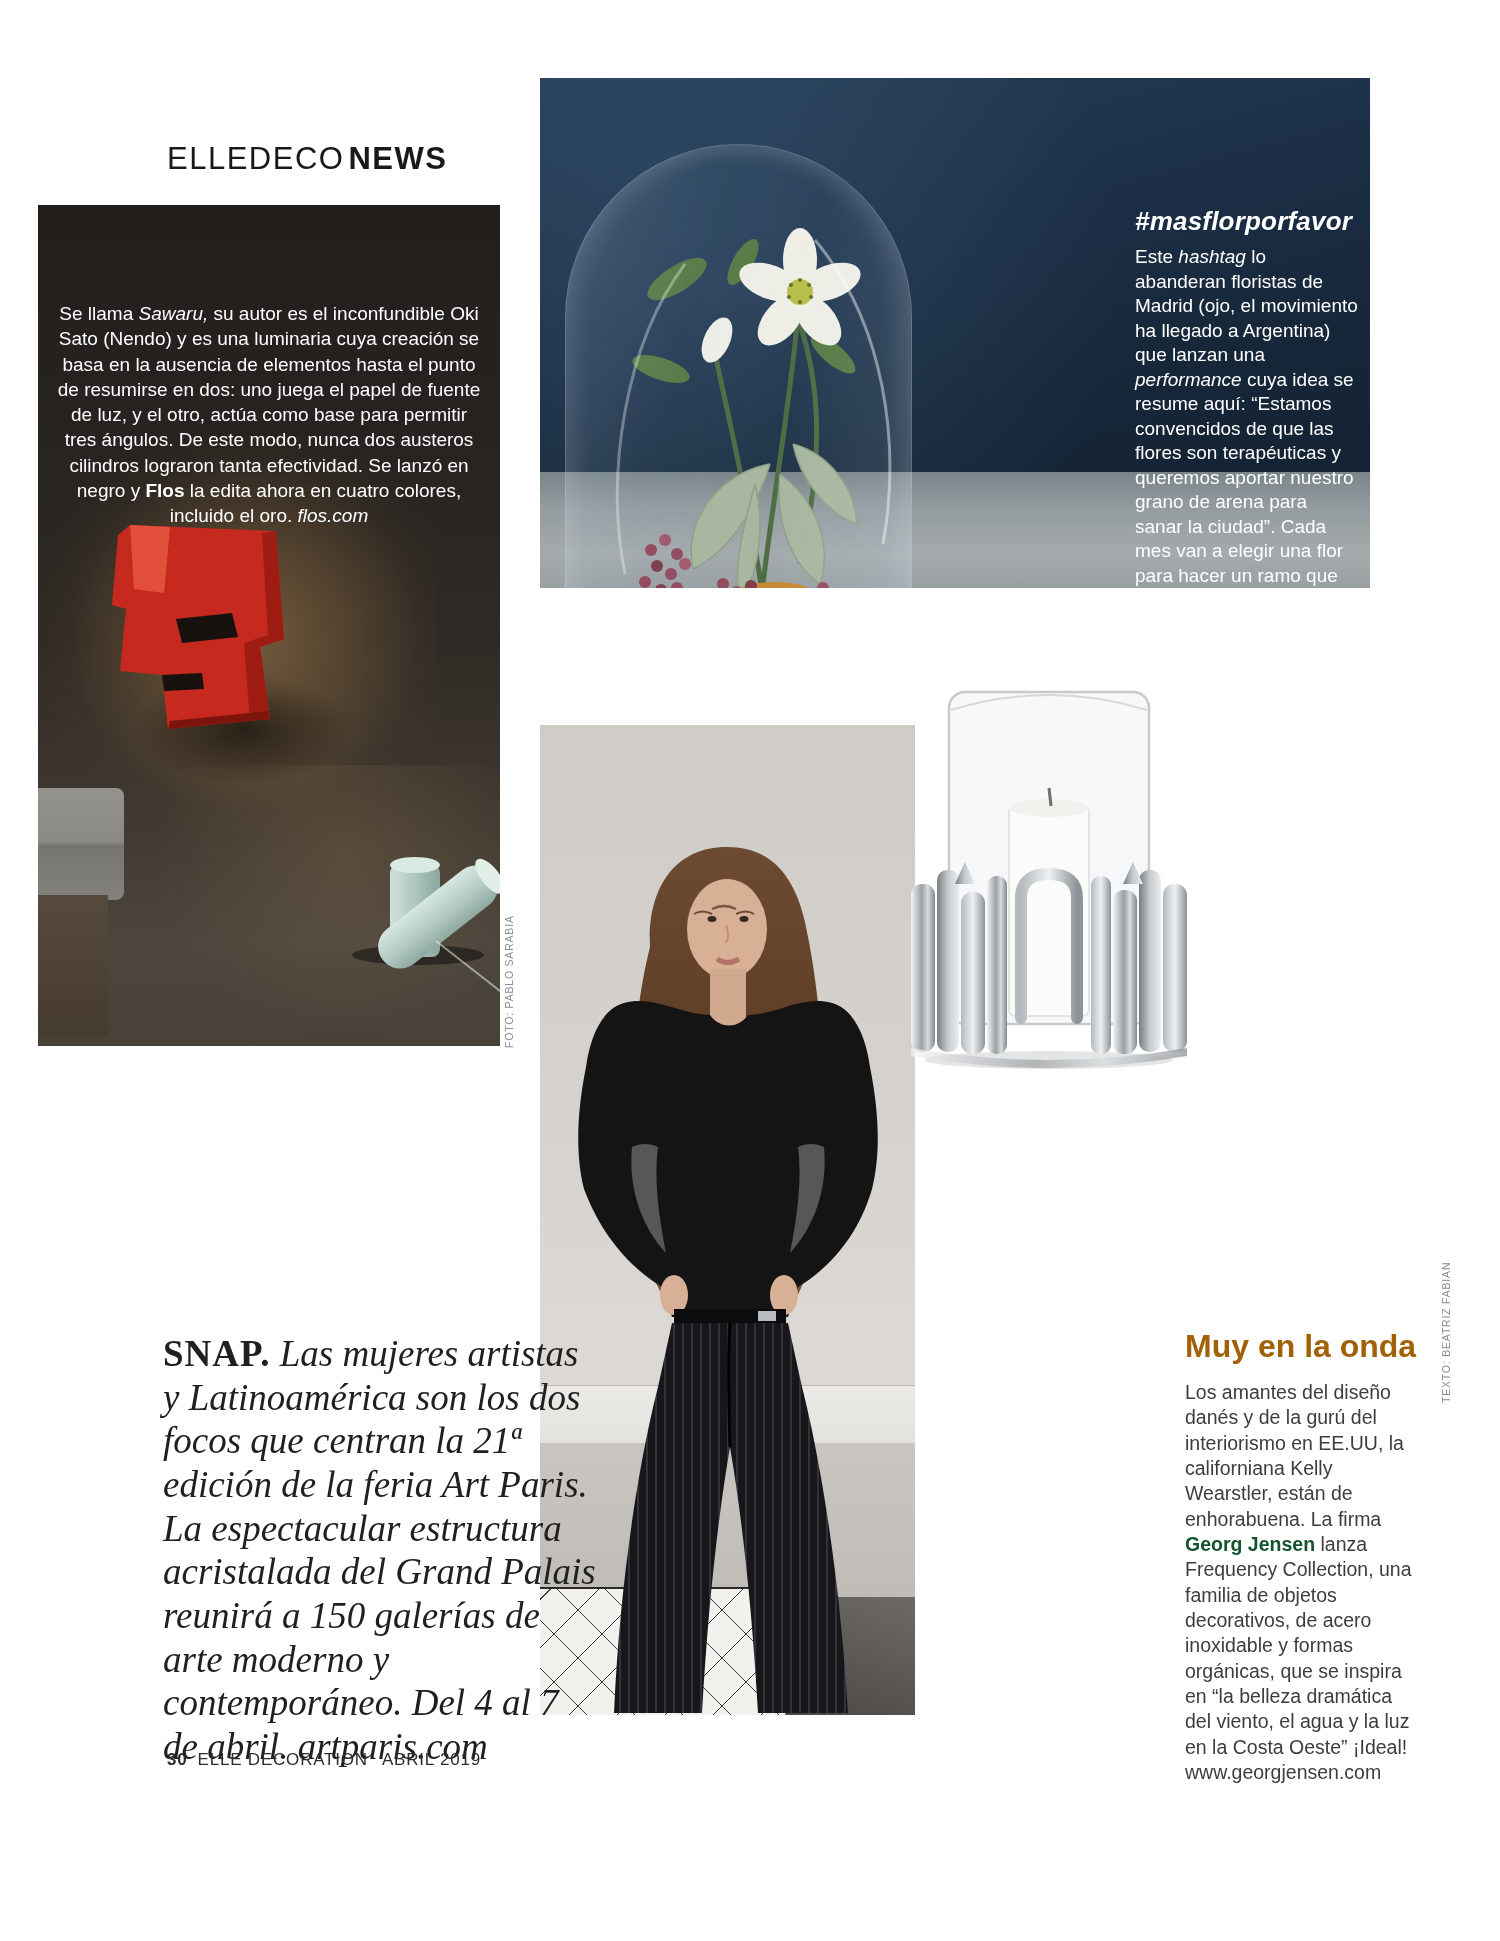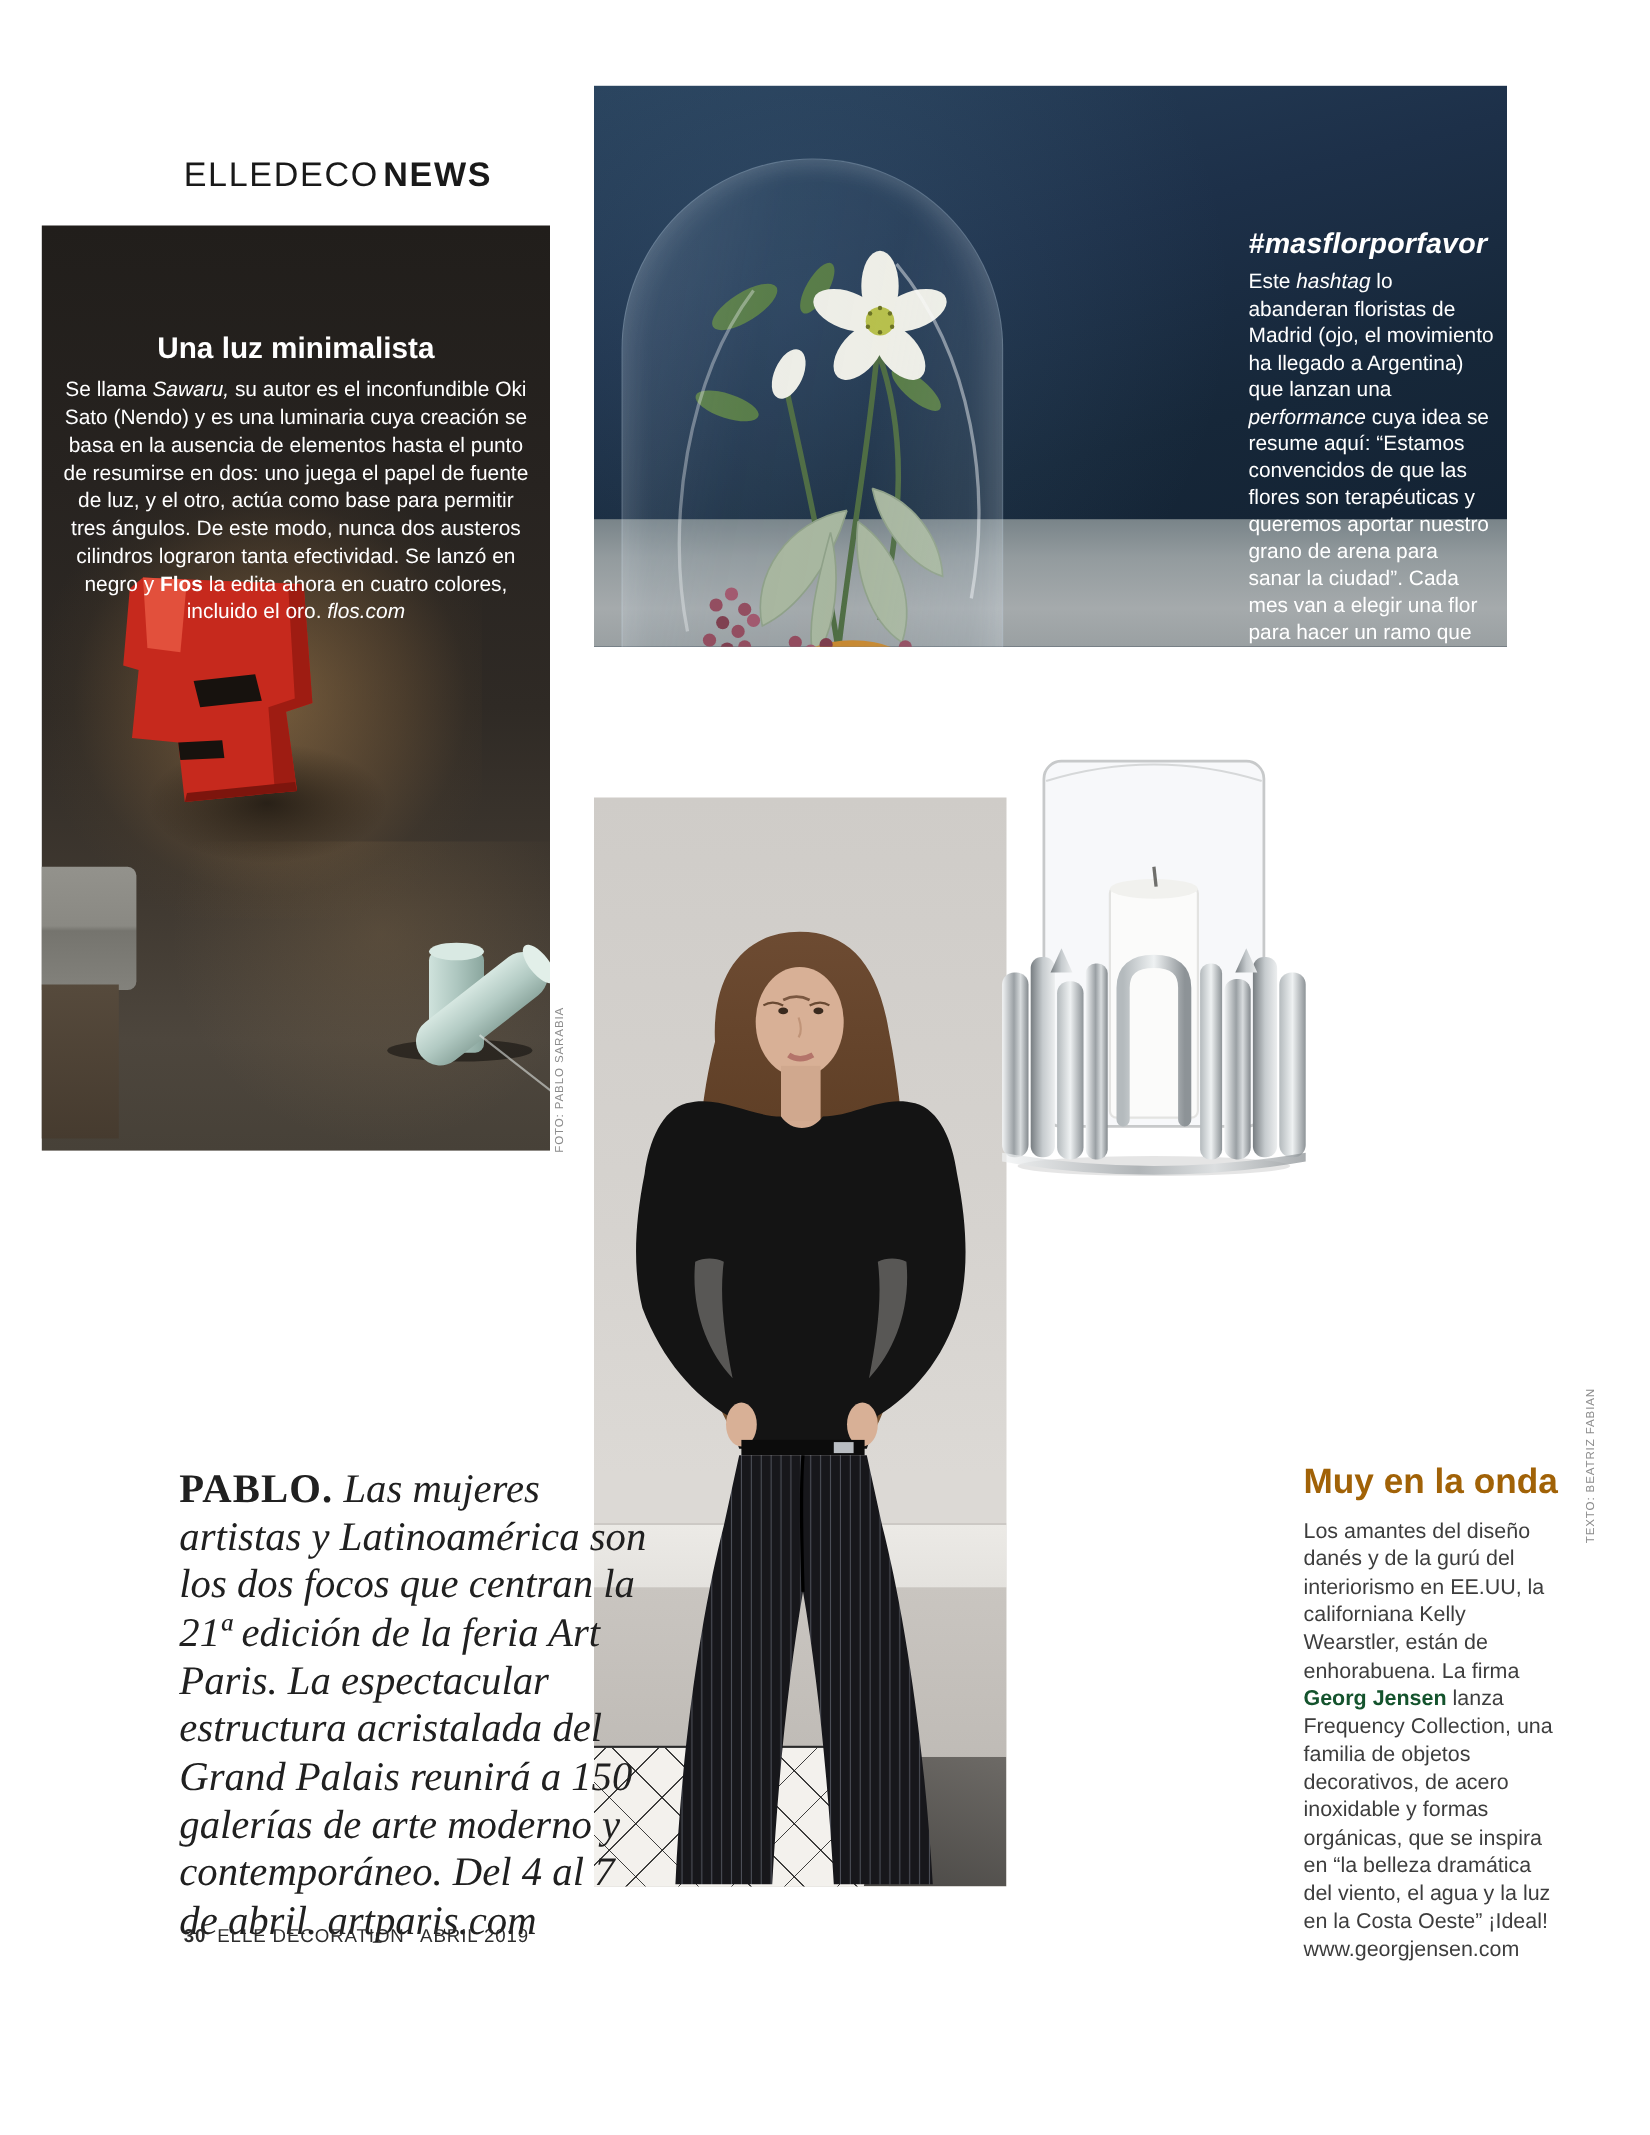--- a/index.html
+++ b/index.html
@@ -139,21 +139,20 @@
       <ellipse cx="77" cy="68" rx="25" ry="8" fill="#d9e9e3"></ellipse>
       <g transform="rotate(-38 100 120)">
         <rect x="30" y="98" width="140" height="44" rx="22" fill="url(#cylB)"></rect>
         <ellipse cx="166" cy="120" rx="9" ry="21" fill="#e2efe9"></ellipse>
       </g>
     </svg>
     <div class="cord"></div>
     <div class="bench-seat"></div>
     <div class="bench-base"></div>
     <div class="luz-text">
-      <h2 class="luz-title">Una luz minimalista</h2>
       <p class="luz-body"><span>Se llama </span><span class="it">Sawaru,</span><span> su autor es el inconfundible Oki Sato (Nendo) y es una luminaria cuya creación se basa en la ausencia de elementos hasta el punto de resumirse en dos: uno juega el papel de fuente de luz, y el otro, actúa como base para permitir tres ángulos. De este modo, nunca dos austeros cilindros lograron tanta efectividad. Se lanzó en negro y </span><span class="bd">Flos</span><span> la edita ahora en cuatro colores, incluido el oro. </span><span class="it">flos.com</span></p>
     </div>
   </section>
 
   <div class="vcredit credit-foto">FOTO: PABLO SARABIA</div>
 
   <section class="dome-photo">
     <div class="dome-table"></div>
     <div class="tray-shadow"></div>
     <div class="dome-tray"></div>
@@ -327,20 +326,20 @@
   </svg>
 
   <div class="onda-text">
     <h2 class="onda-title">Muy en la onda</h2>
     <p class="onda-body"><span>Los amantes del diseño danés y de la gurú del interiorismo en EE.UU, la californiana Kelly Wearstler, están de enhorabuena. La firma </span><span class="bd">Georg Jensen</span><span> lanza </span><span class="it">Frequency Collection,</span><span> una familia de objetos decorativos, de acero inoxidable y formas orgánicas, que se inspira en “la belleza dramática del viento, el agua y la luz en la Costa Oeste” ¡Ideal! </span><span class="it">www.georgjensen.com</span></p>
   </div>
 
   <div class="vcredit credit-texto">TEXTO: BEATRIZ FABIAN</div>
 
   <div class="snap-text">
-    <span class="snap-label">PABLO.</span><span class="snap-body"> Las mujeres artistas y Latinoamérica son los dos focos que centran la 21ª edición de la feria Art Paris. La espectacular estructura acristalada del Grand Palais reunirá a 150 galerías de arte moderno y contemporáneo. Del 4 al 7 de abril. artparis.com</span>
+    <span class="snap-label">SNAP.</span><span class="snap-body"> Las mujeres artistas y Latinoamérica son los dos focos que centran la 21ª edición de la feria Art Paris. La espectacular estructura acristalada del Grand Palais reunirá a 150 galerías de arte moderno y contemporáneo. Del 4 al 7 de abril. artparis.com</span>
   </div>
 
   <div class="folio">
     <span class="num">30</span><span>ELLE DECORATION</span><span class="issue">ABRIL 2019</span>
   </div>
 
 </div>
 
 </body></html>

